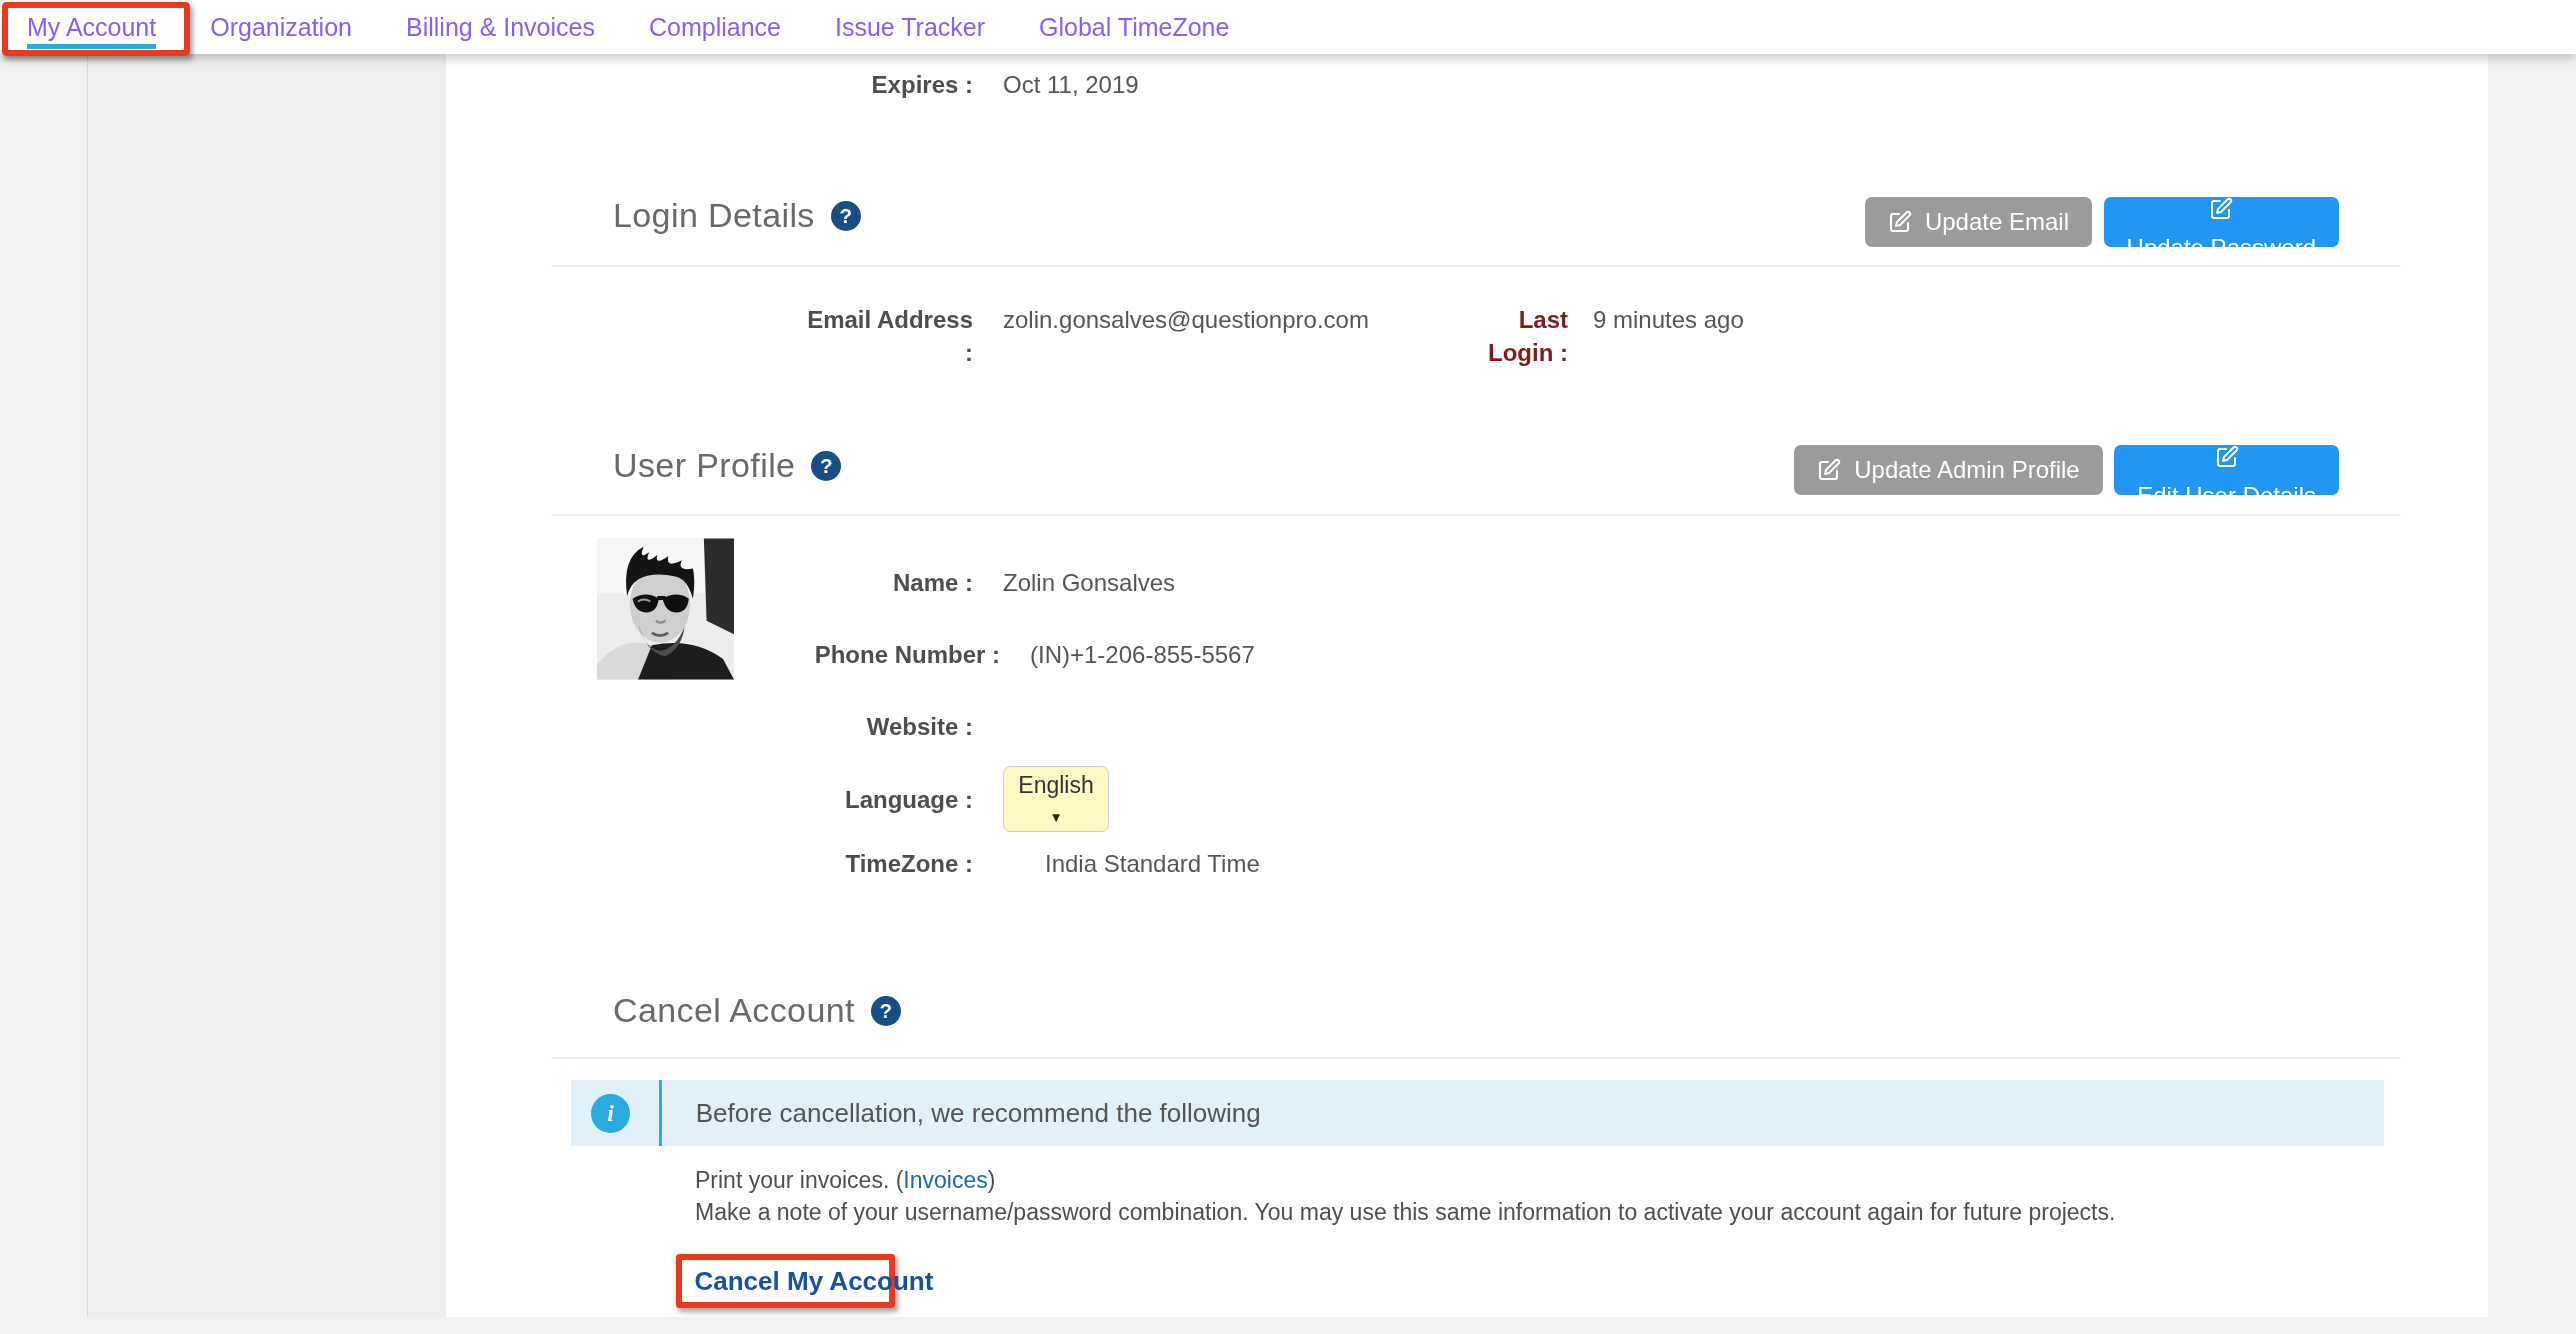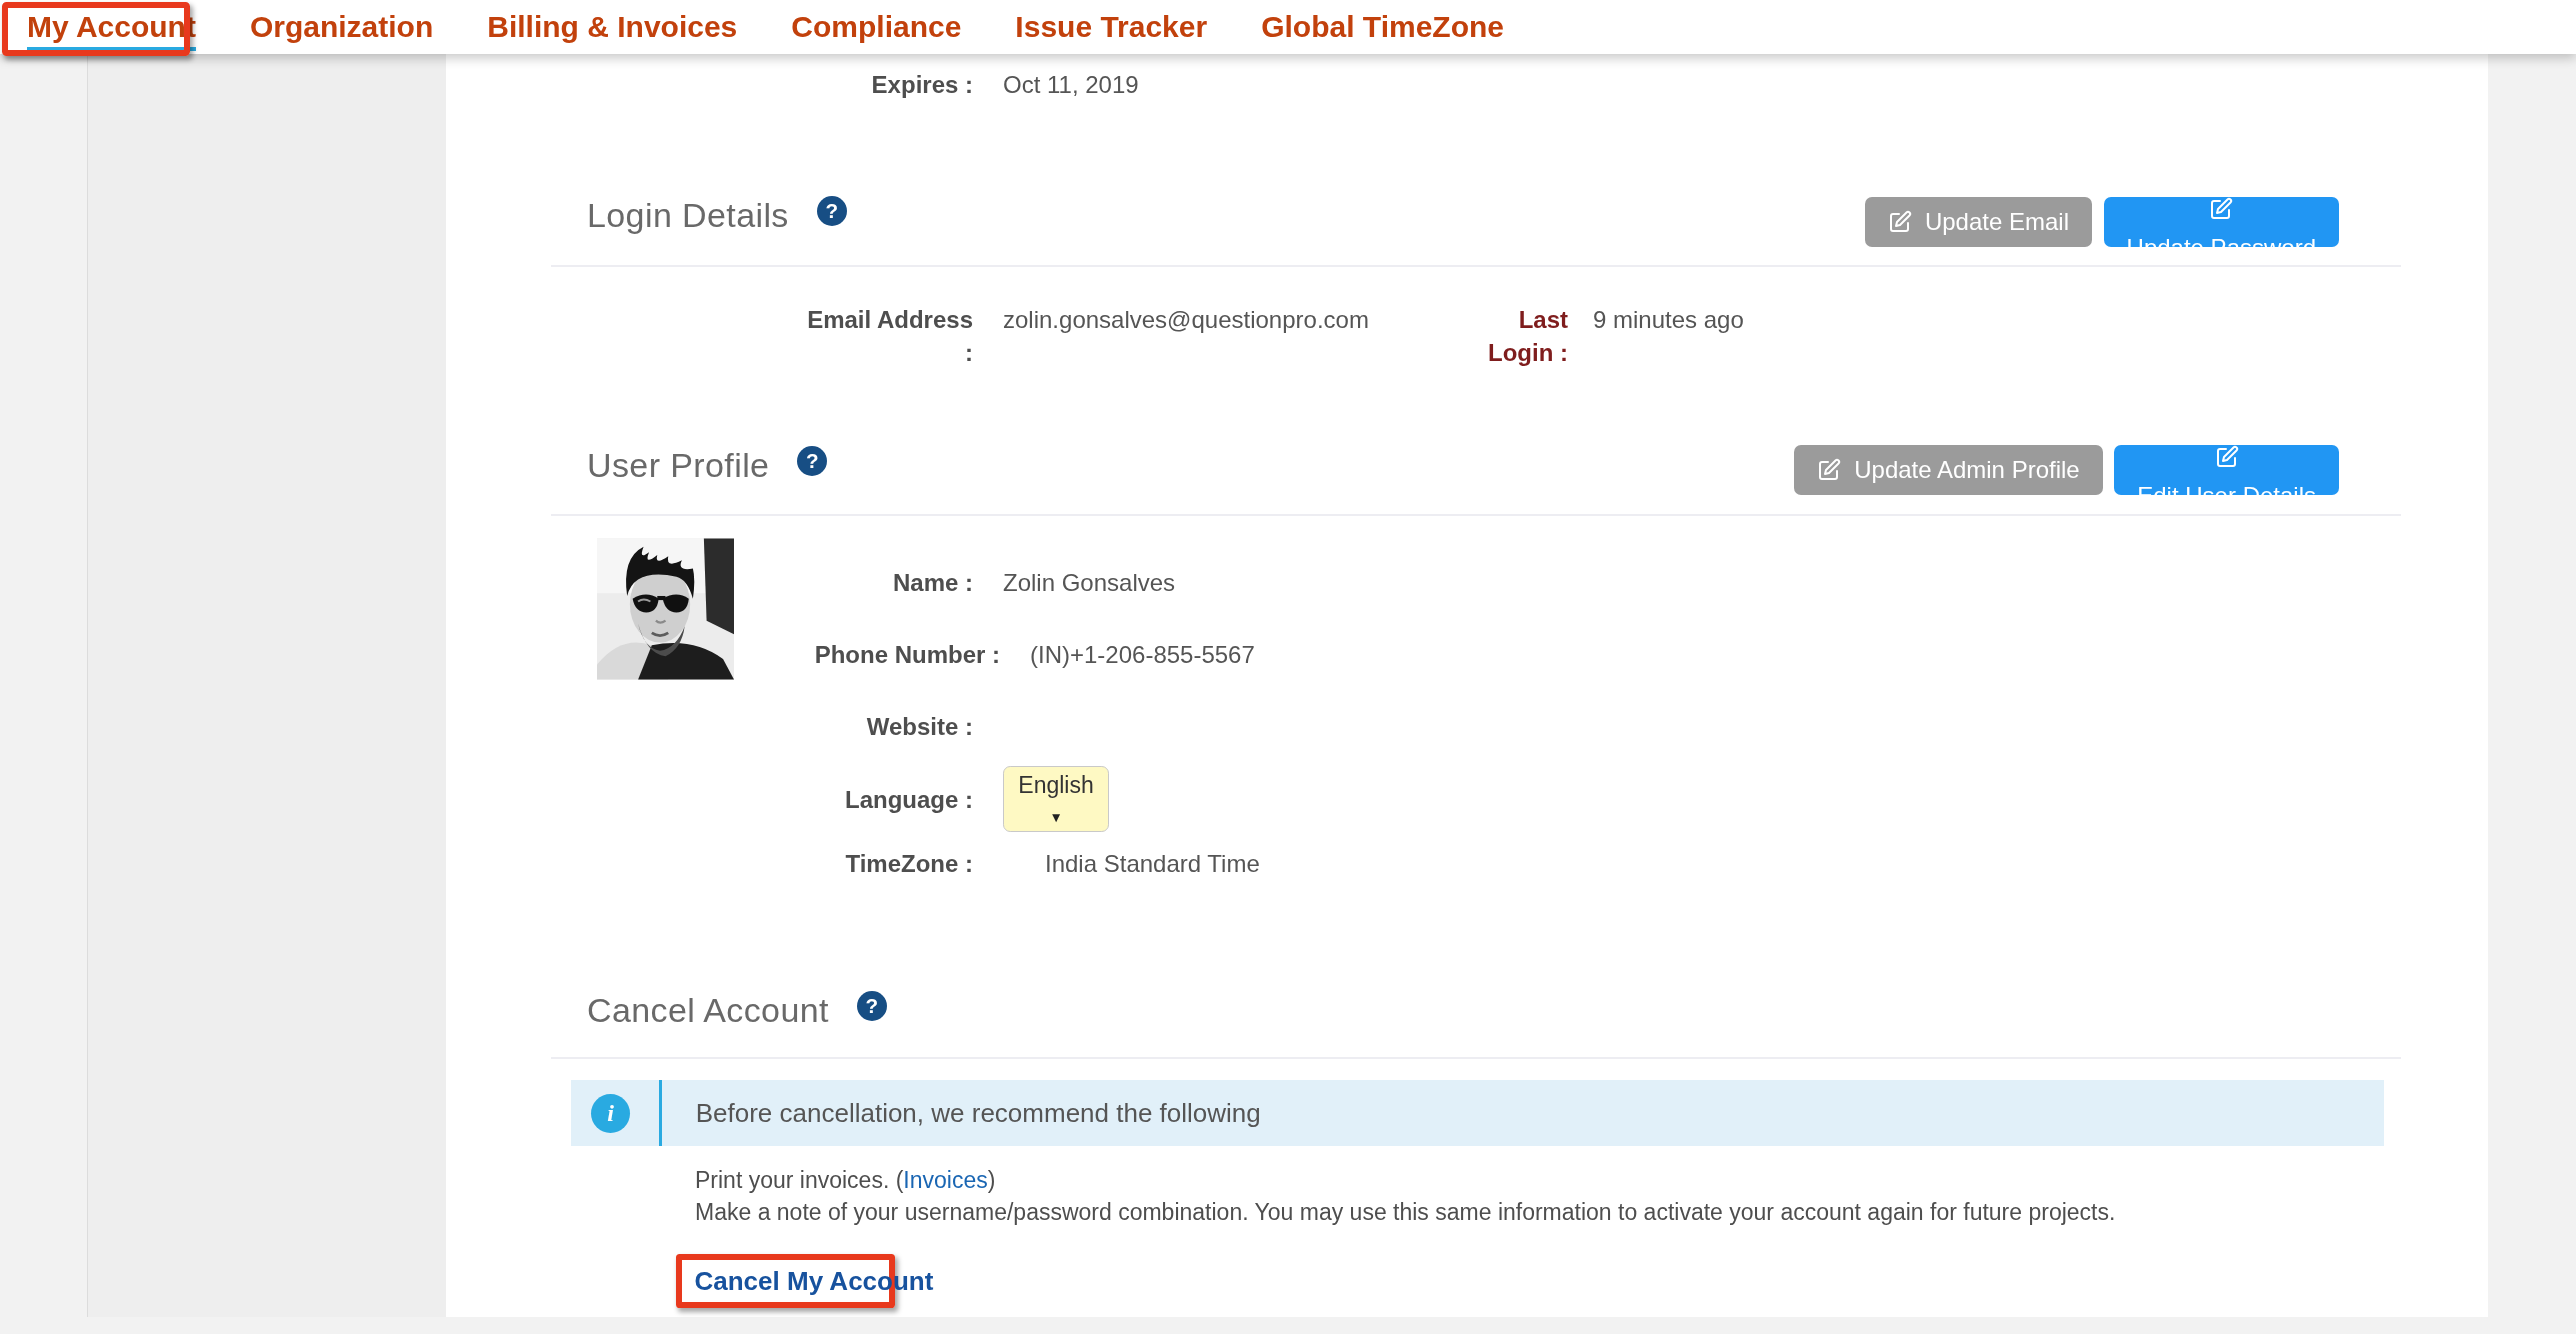--- a/index.html
+++ b/index.html
@@ -11,21 +11,21 @@
   }
 
   
   .topnav {
     position:absolute; top:0; left:0; width:100%; height:54px;
     background:#ffffff; z-index:10;
     box-shadow:0 5.4px 10.7px rgba(0,0,0,0.22);
     display:flex; align-items:center; gap:54px; padding-left:27px; box-sizing:border-box;
   }
   .nav-item {
-    position:relative; font-size:30px; font-weight:700; color:#c2410c;
+    position:relative; font-size:25px; font-weight:400; color:#8b5cf6;
     cursor:pointer; white-space:nowrap;
   }
   .nav-item.active::after {
     content:""; position:absolute; left:0; right:0; bottom:-7.2px; height:4.5px;
     background:#29aae1;
   }
 
   
   .annotation {
     position:absolute; border:6.3px solid #e8391d; border-radius:4.5px;
@@ -54,21 +54,21 @@
     margin-left:30px; font-size:24px; color:#555555; line-height:33px;
   }
   .f-value.fixed { width:466px; flex:0 0 auto; }
   .f-label2 {
     width:99px; text-align:right; font-weight:bold; color:#7f1d1d;
     font-size:24px; line-height:33px; flex:0 0 auto;
   }
 
   
   .section-head {
-    position:absolute; left:141px; display:flex; align-items:flex-start; gap:28px;
+    position:absolute; left:167px; display:flex; align-items:center; gap:16px;
   }
   .section-title { font-size:34px; color:#696969; font-weight:400; letter-spacing:0.4px; }
   .help-badge {
     width:30px; height:30px; border-radius:50%; background:#174e84;
     color:#ffffff; font-size:20.6px; font-weight:bold; line-height:30px;
     text-align:center; cursor:pointer;
   }
   .divider { position:absolute; left:105px; width:1850px; height:1.8px; background:#ededf2; }
 
   

